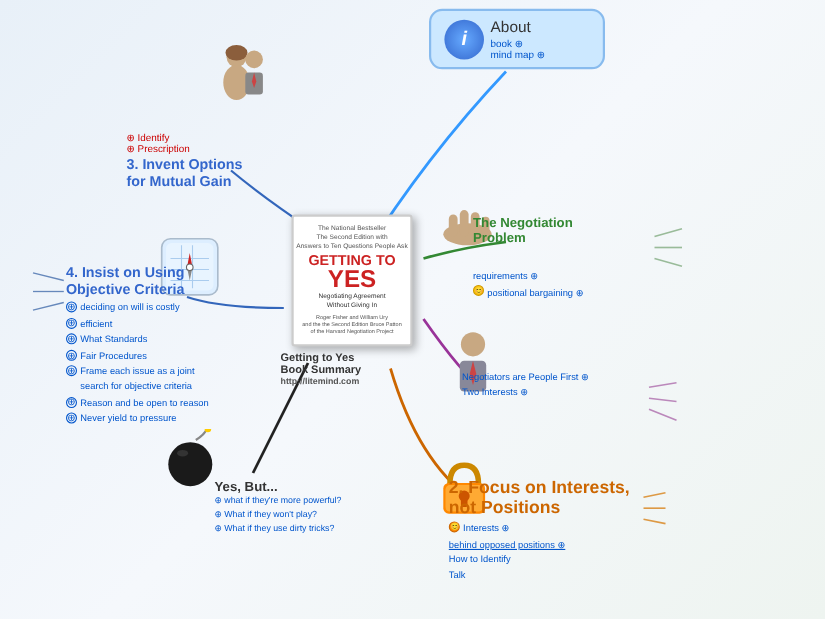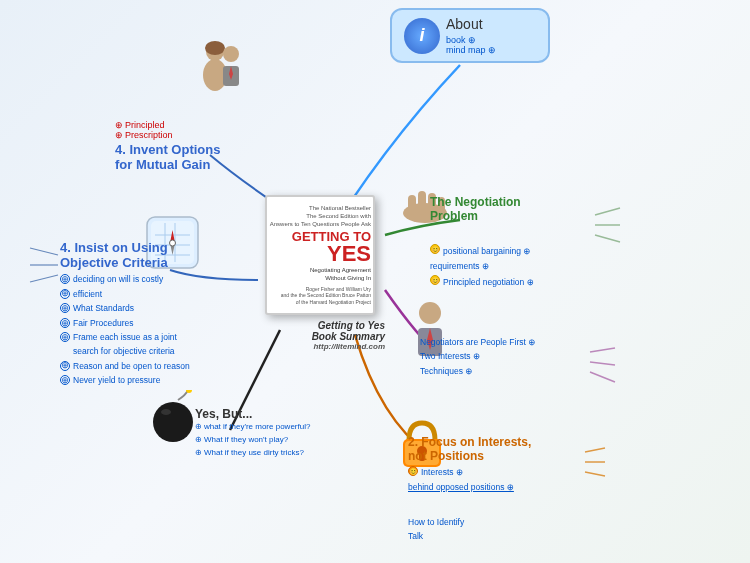--- a/index.html
+++ b/index.html
@@ -36,21 +36,20 @@
     .book-cover {
       background: white;
       border: 2px solid #ccc;
       border-radius: 3px;
       padding: 8px 2px;
       font-size: 8px;
       line-height: 1.3;
       box-shadow: 3px 3px 8px rgba(0,0,0,0.3);
       width: 110px;
       margin: 0 auto;
-      text-align: right;
     }
     .book-cover .book-subtitle-top {
       font-size: 6px;
       color: #555;
       margin-bottom: 2px;
     }
     .book-cover .getting-to {
       font-size: 13px;
       color: #cc2222;
       font-weight: bold;
@@ -70,22 +69,21 @@
     .book-cover .author {
       font-size: 5px;
       color: #555;
       margin-top: 3px;
     }
     .book-summary-label {
       margin-top: 5px;
       font-size: 10px;
       font-weight: bold;
       color: #333;
-      text-align: right;
-      font-style: italic;
+      text-align: left;
     }
 
     
     .node {
       position: absolute;
       z-index: 10;
     }
 
     
     .about-node {
@@ -187,21 +185,21 @@
       flex-shrink: 0;
       margin-top: 1px;
     }
 
     
     .bomb-node {
       top: 390px;
       left: 148px;
     }
     .yes-but-node {
-      top: 407px;
+      top: 435px;
       left: 195px;
       width: 120px;
     }
     .yes-but-title {
       font-size: 12px;
       font-weight: bold;
       color: #333;
     }
     .yes-but-items {
       font-size: 8px;
@@ -260,21 +258,21 @@
       top: 435px;
       left: 408px;
       width: 175px;
     }
     .focus-icon {
       position: absolute;
       top: 415px;
       left: 397px;
     }
     .focus-title {
-      font-size: 12px;
+      font-size: 16px;
       font-weight: bold;
       color: #cc6600;
       margin-bottom: 3px;
     }
     .focus-items {
       font-size: 8.5px;
       color: #0055cc;
       line-height: 1.6;
     }
 
@@ -372,25 +370,25 @@
 
       <circle cx="36" cy="14" r="8" fill="#c8a882"></circle>
       <rect x="28" y="26" width="16" height="20" rx="3" fill="#888"></rect>
 
       <polygon points="36,26 38,34 36,40 34,34" fill="#cc4444"></polygon>
     </svg>
   </div>
 
   <div class="node node3">
     <div class="node3-labels">
-      <span style="color:#cc0000; cursor:pointer;">⊕ Principled</span>
+      <span style="color:#cc0000; cursor:pointer;">⊕ Identify</span>
       <br>
       <span style="color:#cc0000; cursor:pointer;">⊕ Prescription</span>
     </div>
-    <div class="node3-title" style="white-space:pre-line;">4. Invent Options
+    <div class="node3-title" style="white-space:pre-line;">3. Invent Options
 for Mutual Gain</div>
   </div>
 
   <div class="node compass-icon">
     <svg class="compass-svg" viewBox="0 0 55 55">
       <rect x="2" y="2" width="51" height="51" rx="8" fill="#ddeeff" stroke="#aabbcc" stroke-width="1.5"></rect>
 
       <rect x="6" y="6" width="43" height="43" rx="5" fill="#e8f4ff"></rect>
 
       <line x1="10" y1="20" x2="45" y2="20" stroke="#aaccee" stroke-width="1"></line>
@@ -484,46 +482,41 @@
       <rect x="20" y="6" width="8" height="24" rx="4" fill="#c8a882"></rect>
       <rect x="30" y="8" width="8" height="22" rx="4" fill="#c8a882"></rect>
       <rect x="40" y="12" width="7" height="18" rx="3.5" fill="#c8a882"></rect>
     </svg>
   </div>
 
   <div class="node neg-problem-node">
     <div class="neg-problem-title">The Negotiation<br>Problem</div>
     <div class="neg-problem-items">
       <div class="item-row">
+        <span style="color:#0055cc; cursor:pointer;">requirements ⊕</span>
+      </div>
+      <div class="item-row">
         <span class="smiley">😊</span>
         <span style="color:#0055cc; cursor:pointer;">positional bargaining ⊕</span>
-      </div>
-      <div class="item-row">
-        <span style="color:#0055cc; cursor:pointer;">requirements ⊕</span>
-      </div>
-      <div class="item-row">
-        <span class="smiley">😊</span>
-        <span style="color:#0055cc; cursor:pointer;">Principled negotiation ⊕</span>
       </div>
     </div>
   </div>
 
   <div class="node sep-people-icon">
     <svg class="business-svg" viewBox="0 0 50 65">
       <circle cx="25" cy="13" r="11" fill="#c8a882"></circle>
       <rect x="13" y="28" width="24" height="28" rx="4" fill="#888899"></rect>
       <polygon points="25,28 28,40 25,50 22,40" fill="#cc4444"></polygon>
     </svg>
   </div>
 
   <div class="node sep-people-node">
     <div class="sep-people-items">
       <div style="color:#0055cc; cursor:pointer;">Negotiators are People First ⊕</div>
       <div style="color:#0055cc; cursor:pointer;">Two Interests ⊕</div>
-      <div style="color:#0055cc; cursor:pointer;">Techniques ⊕</div>
     </div>
   </div>
 
   <div class="node focus-icon">
     <svg class="lock-svg" viewBox="0 0 50 55">
 
       <path d="M 12 25 Q 12 8 25 8 Q 38 8 38 25" stroke="#cc8800" stroke-width="5" fill="none" stroke-linecap="round"></path>
 
       <rect x="6" y="24" width="38" height="28" rx="5" fill="#ff8800"></rect>
       <rect x="8" y="26" width="34" height="24" rx="4" fill="#ffaa33"></rect>
@@ -534,18 +527,18 @@
   </div>
 
   <div class="node focus-node">
     <div class="focus-title">2. Focus on Interests,<br>not Positions</div>
     <div class="focus-items">
       <div class="item-row">
         <span class="smiley orange-smiley">😊</span>
         <span style="color:#0055cc; cursor:pointer;">Interests ⊕</span>
       </div>
       <div style="color:#0055cc; cursor:pointer; text-decoration:underline;">behind opposed positions ⊕</div>
-      <div style="color:#0055cc;margin-top:22px;">How to Identify</div>
+      <div style="color:#0055cc;">How to Identify</div>
       <div style="color:#0055cc;">Talk</div>
     </div>
   </div>
 
 </div>
 
 </body></html>

